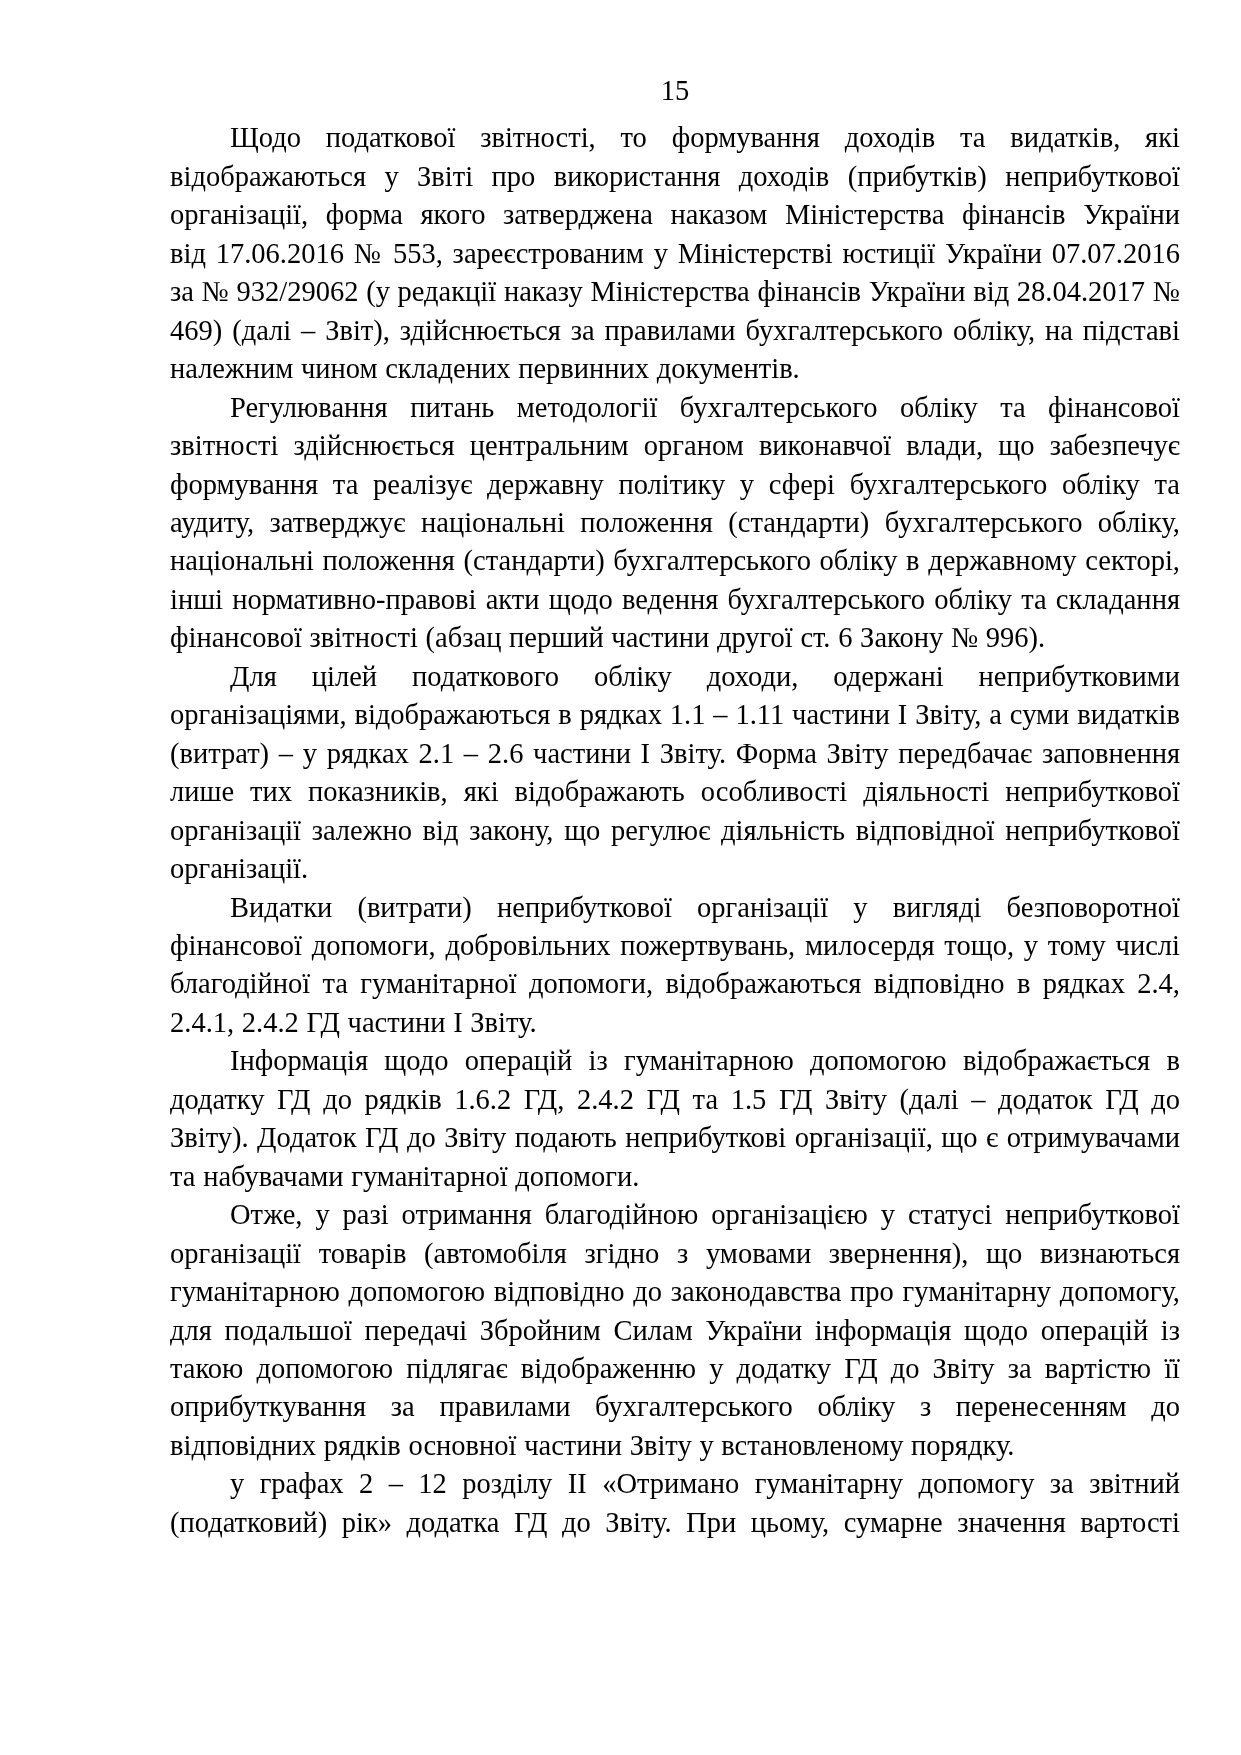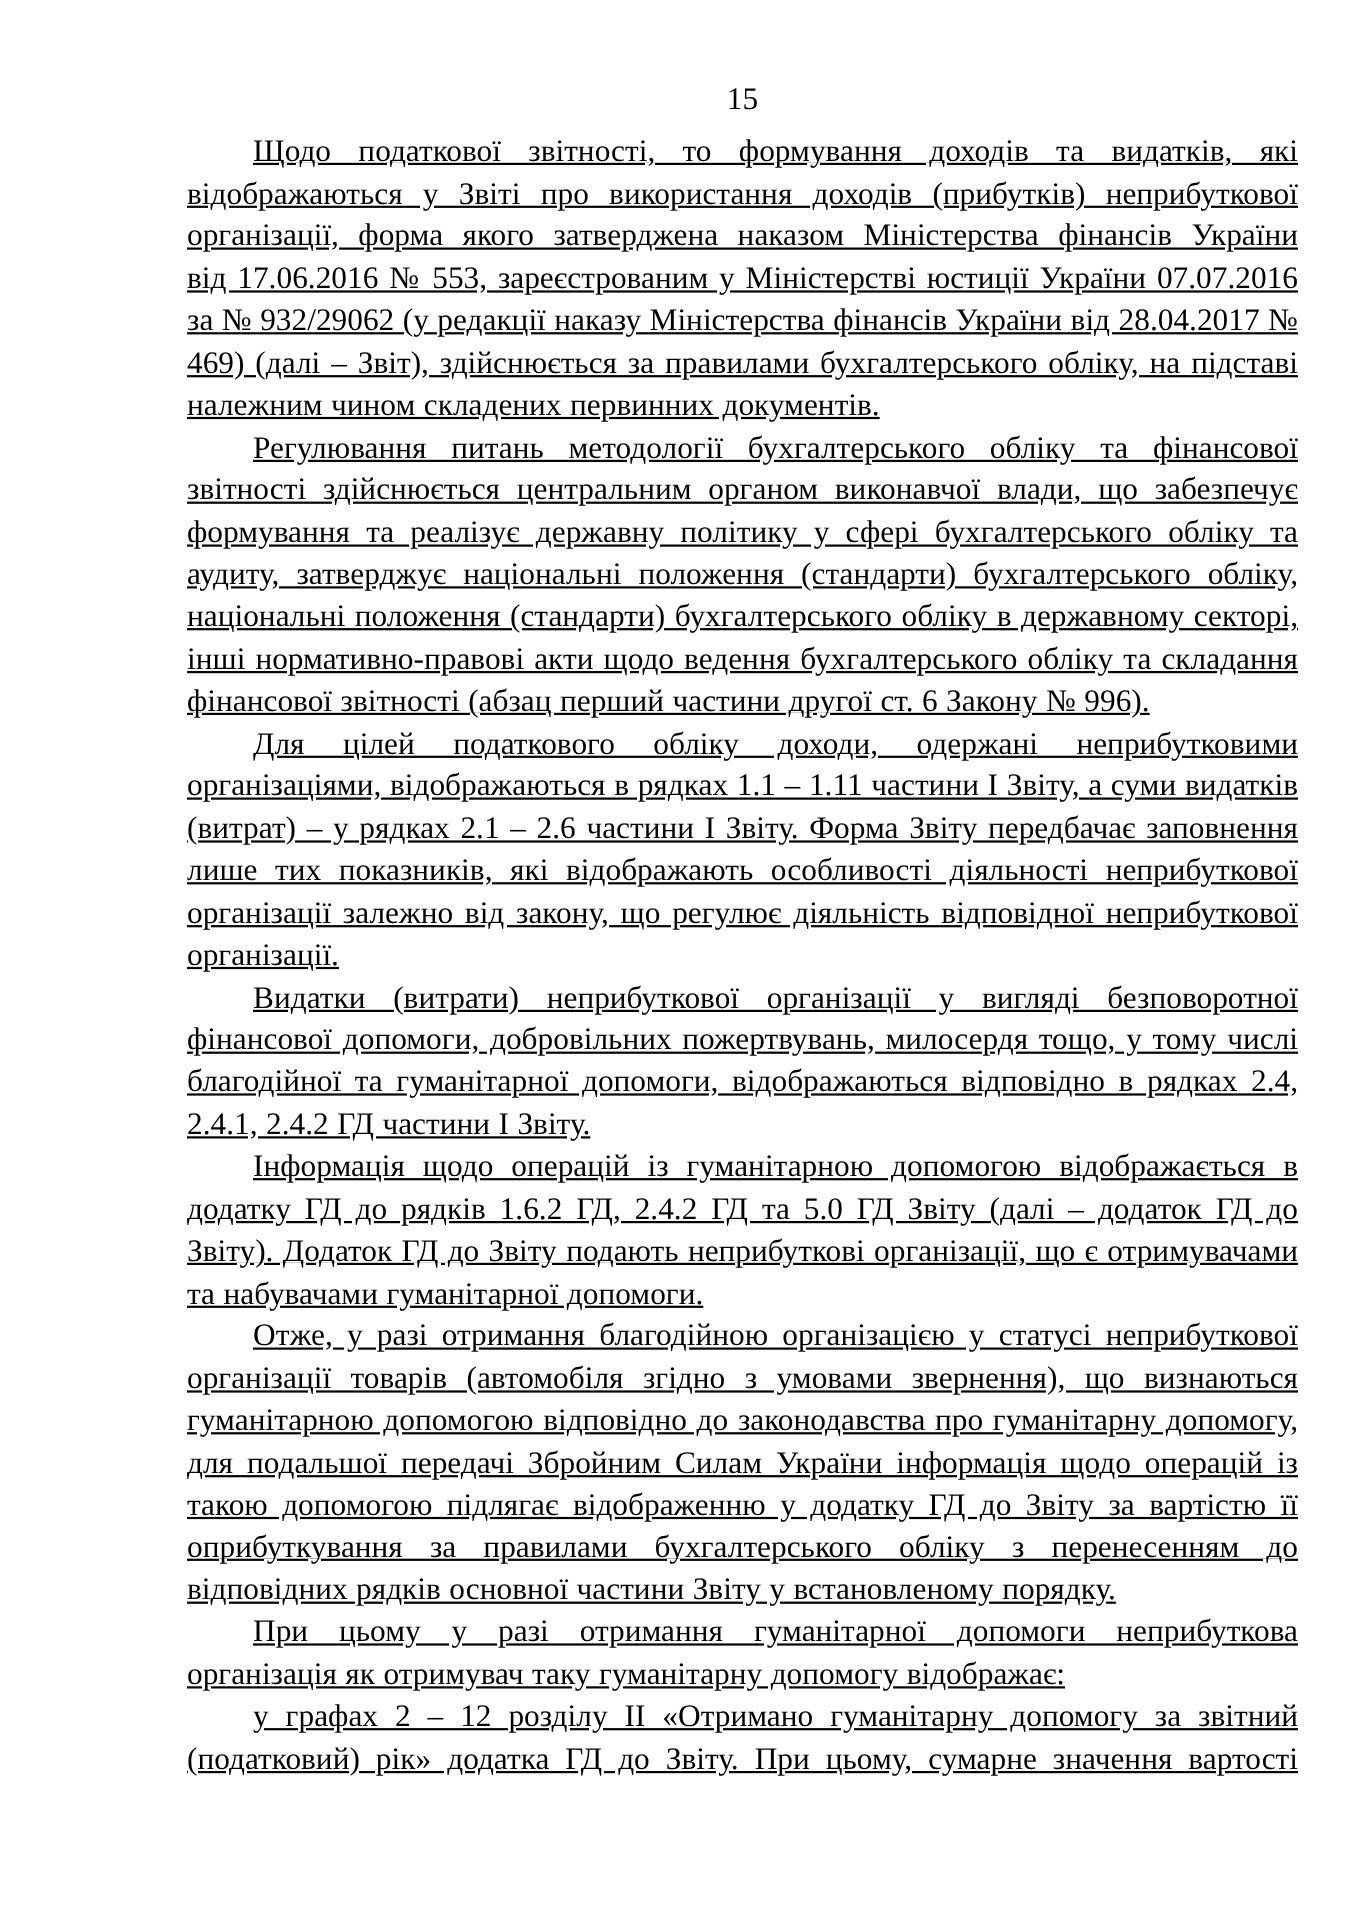--- a/index.html
+++ b/index.html
@@ -25,21 +25,20 @@
   }
   .page-number {
     text-align: center;
     margin: 0 0 9px 0;
   }
   .para {
     margin: 0;
     text-align: justify;
     text-indent: 60px;
     word-spacing: 0.02em;
-    text-decoration: underline;
   }
   .para.continued {
     
     text-align-last: justify;
   }
 </style>
 </head>
 <body>
 
 <div class="page">
@@ -47,20 +46,19 @@
 
   <p class="para">Щодо податкової звітності, то формування доходів та видатків, які відображаються у Звіті про використання доходів (прибутків) неприбуткової організації, форма якого затверджена наказом Міністерства фінансів України від&nbsp;17.06.2016 № 553, зареєстрованим у Міністерстві юстиції України 07.07.2016 за № 932/29062 (у редакції наказу Міністерства фінансів України від 28.04.2017 № 469) (далі – Звіт), здійснюється за правилами бухгалтерського обліку, на підставі належним чином складених первинних документів.</p>
 
   <p class="para">Регулювання питань методології бухгалтерського обліку та фінансової звітності здійснюється центральним органом виконавчої влади, що забезпечує формування та реалізує державну політику у сфері бухгалтерського обліку та аудиту, затверджує національні положення (стандарти) бухгалтерського обліку, національні положення (стандарти) бухгалтерського обліку в державному секторі, інші нормативно-правові акти щодо ведення бухгалтерського обліку та складання фінансової звітності (абзац перший частини другої ст. 6 Закону №&nbsp;996).</p>
 
   <p class="para">Для цілей податкового обліку доходи, одержані неприбутковими організаціями, відображаються в рядках 1.1 – 1.11 частини І Звіту, а суми видатків (витрат) – у рядках 2.1 – 2.6 частини І Звіту. Форма Звіту передбачає заповнення лише тих показників, які відображають особливості діяльності неприбуткової організації залежно від закону, що регулює діяльність відповідної неприбуткової організації.</p>
 
 
   <p class="para">Видатки (витрати) неприбуткової організації у вигляді безповоротної фінансової допомоги, добровільних пожертвувань, милосердя тощо, у тому числі благодійної та гуманітарної допомоги, відображаються відповідно в рядках 2.4, 2.4.1, 2.4.2 ГД частини І Звіту.</p>
 
-  <p class="para">Інформація щодо операцій із гуманітарною допомогою відображається в додатку ГД до рядків 1.6.2 ГД, 2.4.2 ГД та 5.0 ГД Звіту (далі – додаток ГД до Звіту). Додаток ГД до Звіту подають неприбуткові організації, що є отримувачами та набувачами гуманітарної допомоги.</p>
+  <p class="para">Інформація щодо операцій із гуманітарною допомогою відображається в додатку ГД до рядків 1.6.2 ГД, 2.4.2 ГД та 1.5 ГД Звіту (далі – додаток ГД до Звіту). Додаток ГД до Звіту подають неприбуткові організації, що є отримувачами та набувачами гуманітарної допомоги.</p>
 
   <p class="para">Отже, у разі отримання  благодійною організацією у статусі неприбуткової організації товарів (автомобіля згідно з умовами звернення), що визнаються гуманітарною допомогою відповідно до законодавства про гуманітарну допомогу, для подальшої передачі Збройним Силам України інформація щодо операцій із такою допомогою підлягає відображенню у додатку ГД до Звіту за вартістю її оприбуткування за правилами бухгалтерського обліку з перенесенням до відповідних рядків основної частини Звіту у встановленому порядку.</p>
 
-  <p class="para">При цьому у разі отримання гуманітарної допомоги неприбуткова організація як отримувач таку гуманітарну допомогу відображає:</p>
 
   <p class="para continued">у графах 2 – 12 розділу ІІ «Отримано гуманітарну допомогу за звітний (податковий) рік» додатка ГД до Звіту. При цьому, сумарне значення вартості</p>
 </div>
 
 </body></html>

